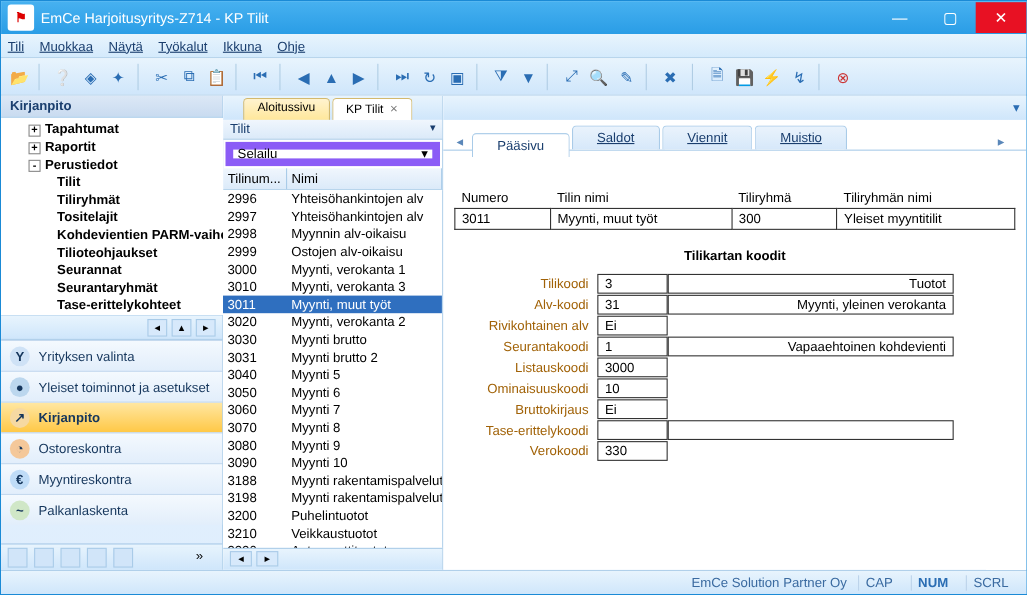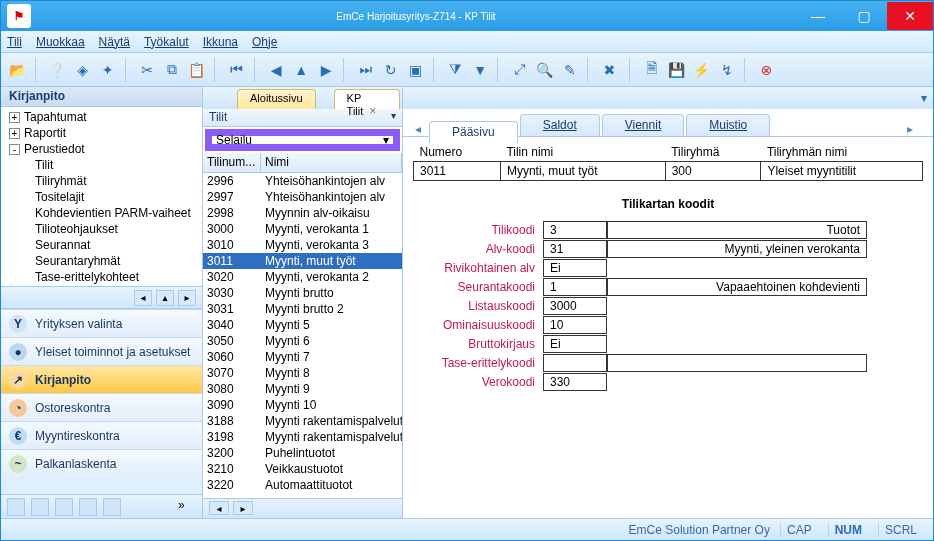--- a/index.html
+++ b/index.html
@@ -3,59 +3,59 @@
 <meta charset="utf-8">
 <style>
 * { box-sizing: border-box; margin: 0; padding: 0; font-family: "Segoe UI", Tahoma, sans-serif; font-size: 12px; }
 html, body { width: 934px; height: 541px; overflow: hidden; background: #fff; }
 
 .window { width: 934px; height: 541px; border: 1px solid #1a8ad6; display: flex; flex-direction: column; background: #fff; }
 
 
 .titlebar { height: 30px; background: linear-gradient(#47b1f0,#2a9de6); display: flex; align-items: center; color: #fff; }
 .titlebar .logo { width: 24px; height: 24px; margin: 0 6px; background:#fff; border-radius:3px; display:flex;align-items:center;justify-content:center;color:#d00;font-weight:bold;}
-.titlebar .title { flex: 1; text-align: center; font-size: 10px; }
+.titlebar .title { flex: 1; font-size: 13px; }
 .titlebar .winbtns { display: flex; }
 .titlebar .winbtn { width: 46px; height: 28px; display:flex;align-items:center;justify-content:center; color:#fff; font-size:14px;}
 .titlebar .winbtn.close { background:#e81123; }
 
 
 .menubar { height: 22px; background: linear-gradient(#e8f4fd,#d4eafc); display:flex; align-items:center; padding:0 6px; gap:14px; border-bottom:1px solid #a9cbe8;}
 .menubar span { color:#1a3e6e; cursor:default; }
 .menubar span u { text-decoration: underline; }
 
 
 .toolbar { height: 34px; background: linear-gradient(#e8f4fd,#cfe6fb); display:flex; align-items:center; padding:0 6px; gap:3px; border-bottom:1px solid #a9cbe8;}
 .tbtn { width:24px; height:24px; display:flex;align-items:center;justify-content:center; color:#2a6db3; font-size:14px; border-radius:3px;}
 .sep { width:6px; height:24px; border-left:1px solid #b0cde4; margin:0 3px;}
 
 
 .workspace { flex:1; display:flex; background:linear-gradient(#eaf3fc,#dfeefd); overflow:hidden;}
 
 
 .sidebar { width: 202px; display:flex; flex-direction:column; border-right:1px solid #a9cbe8;}
 .sbhead { height:20px; background:linear-gradient(#dce8f6,#c9dbf0); padding:2px 8px; color:#1a3e6e; font-weight:bold; border-bottom:1px solid #a9cbe8;}
-.tree { flex:0 0 auto; height:180px; background:#fff; overflow:auto; padding:2px 0; border-bottom:1px solid #a9cbe8;}
+.tree { flex:0 0 auto; height:180px; background:#fff; overflow:auto; padding:2px 17px; border-bottom:1px solid #a9cbe8;font-weight:bold;}
 .tree-item { padding:1px 2px 1px 8px; white-space:nowrap; cursor:default;}
 .tree-item.sub { padding-left:34px; }
 .tree-item .pm { display:inline-block;width:11px;height:11px;border:1px solid #888;text-align:center;line-height:9px;font-size:10px;margin-right:4px;background:#fff;}
 .navbtns { height:22px; background:linear-gradient(#e8f4fd,#cfe6fb); display:flex;justify-content:flex-end;gap:4px;padding:0 6px;align-items:center; border-bottom:1px solid #a9cbe8;}
 .navbtns .nb { width:18px;height:16px;background:#d7e9fb;border:1px solid #a9cbe8; font-size:10px; display:flex;align-items:center;justify-content:center;}
 
 .modules { flex:1; display:flex; flex-direction:column;}
 .module { height:28px; display:flex; align-items:center; padding:0 8px; gap:8px; background:linear-gradient(#f4f9fe,#e2eefb); border-top:1px solid #c5d9ee; color:#15365c; cursor:default;}
 .module.active { background:linear-gradient(#ffe7a2,#ffc846); font-weight:bold;}
 .module .micon { width:18px; height:18px; border-radius:9px; display:flex;align-items:center;justify-content:center; background:#cfe2f6; font-weight:bold;}
 .minibar { height:24px; background:linear-gradient(#e8f4fd,#cfe6fb); display:flex;align-items:center; gap:6px; padding:0 6px; border-top:1px solid #a9cbe8;}
 .minibar .mi { width:18px;height:18px; background:#d1e5f9; border:1px solid #a9cbe8;}
 
 
 .centercol { width:200px; display:flex; flex-direction:column; border-right:1px solid #a9cbe8; background:#fff;}
 .tabstrip1 { height:22px; background:linear-gradient(#e8f4fd,#cfe6fb); display:flex; align-items:flex-end; padding-left:18px;}
-.tab1 { height:20px; padding:2px 12px; border:1px solid #d3b96e; border-bottom:none; border-radius:4px 4px 0 0; background:linear-gradient(#fff3cf,#ffe79b); margin-right:2px; font-size:11px;margin-left:16px;}
+.tab1 { height:20px; padding:2px 12px; border:1px solid #d3b96e; border-bottom:none; border-radius:4px 4px 0 0; background:linear-gradient(#fff3cf,#ffe79b); margin-right:2px; font-size:11px;}
 .tab1.active { background:#fff; position:relative; z-index:2;}
 .tab1 .x { margin-left:6px; color:#777;}
 .listhead { height:18px; background:linear-gradient(#f0f6fd,#dbeaf9); padding:1px 6px; color:#1a3e6e; border-bottom:1px solid #a9cbe8; display:flex;justify-content:space-between;}
 .listhead .dd{font-size:10px;}
 .combo { height:22px; background:#fff; border:7px solid #8b5cf6; margin:2px; display:flex;align-items:center;justify-content:space-between;padding:0 4px;}
 .gridhead { height:20px; display:flex; background:linear-gradient(#f0f6fd,#dbeaf9); border-bottom:1px solid #a9cbe8;}
 .gridhead div { border-right:1px solid #a9cbe8; padding:2px 4px;}
 .col-num{width:58px;} .col-name{flex:1;}
 .gridbody { flex:1; overflow-y:scroll; overflow-x:hidden; background:#fff;}
 .row { display:flex; height:16px; line-height:16px;}
@@ -65,26 +65,26 @@
 .scrollbtns{height:20px;background:linear-gradient(#e8f4fd,#cfe6fb);display:flex;justify-content:flex-start;gap:4px;padding:2px 6px;border-top:1px solid #a9cbe8;}
 .scrollbtns .sb{width:20px;height:14px;background:#d7e9fb;border:1px solid #a9cbe8;font-size:10px;display:flex;align-items:center;justify-content:center;}
 
 
 .detail { flex:1; display:flex; flex-direction:column; background:#fff; }
 .dtabs { height:28px; display:flex; align-items:flex-end; padding:0 12px; gap:0; border-bottom:1px solid #a9cbe8;}
 .dtarrow{width:14px;color:#5a87b9;}
 .dtab { height:22px; padding:3px 22px; border:1px solid #a9cbe8; border-bottom:none; border-radius:4px 4px 0 0; background:linear-gradient(#eaf3fc,#d6e8fa); margin-right:2px; color:#1a3e6e; text-decoration:underline;}
 .dtab.active { background:#fff; font-weight:normal; text-decoration:none; position:relative; top:7px;}
 .dpad { padding:6px 10px; flex:1;}
-.sumtable { width:100%; border-collapse:collapse; margin-bottom:16px;}
+.sumtable { width:100%; border-collapse:collapse; margin-bottom:16px;margin-top:28px;}
 .sumtable th { text-align:left; font-weight:normal; padding:2px 6px;}
 .sumtable td { border:1px solid #333; padding:2px 6px;}
 .sectitle { text-align:center; font-weight:bold; margin:6px 0 10px;}
 .kvgrid { display:grid; grid-template-columns:130px 64px 260px; align-items:center; row-gap:1px;}
-.kvgrid .lab { text-align:right; padding-right:8px; color:#be185d;}
+.kvgrid .lab { text-align:right; padding-right:8px; color:#a16207;}
 .kvgrid .val { border:1px solid #333; padding:1px 6px; min-height:18px;}
 .kvgrid .val2 { border:1px solid #333; padding:1px 6px; min-height:18px;text-align:right;}
 .kvspacer{height:1px;}
 
 
 .status { height:22px; background:linear-gradient(#e8f4fd,#cfe6fb); display:flex; align-items:center; justify-content:flex-end; gap:10px; padding:0 10px; color:#3a6aa0; border-top:1px solid #a9cbe8;}
 .status .cell{border-left:1px solid #bcd3ea;padding:0 6px;}
 .status .num{color:#2a6db3;font-weight:bold;}
 
 ::-webkit-scrollbar{width:16px;background:#e7eef7;}
@@ -235,20 +235,24 @@
             <div class="col-num">2996</div>
             <div class="col-name">Yhteisöhankintojen alv</div>
           </div>
           <div class="row">
             <div class="col-num">2997</div>
             <div class="col-name">Yhteisöhankintojen alv</div>
           </div>
           <div class="row">
             <div class="col-num">2998</div>
             <div class="col-name">Myynnin alv-oikaisu</div>
+          </div>
+          <div class="row">
+            <div class="col-num">2999</div>
+            <div class="col-name">Ostojen alv-oikaisu</div>
           </div>
           <div class="row">
             <div class="col-num">3000</div>
             <div class="col-name">Myynti, verokanta 1</div>
           </div>
           <div class="row">
             <div class="col-num">3010</div>
             <div class="col-name">Myynti, verokanta 3</div>
           </div>
           <div class="row sel">

